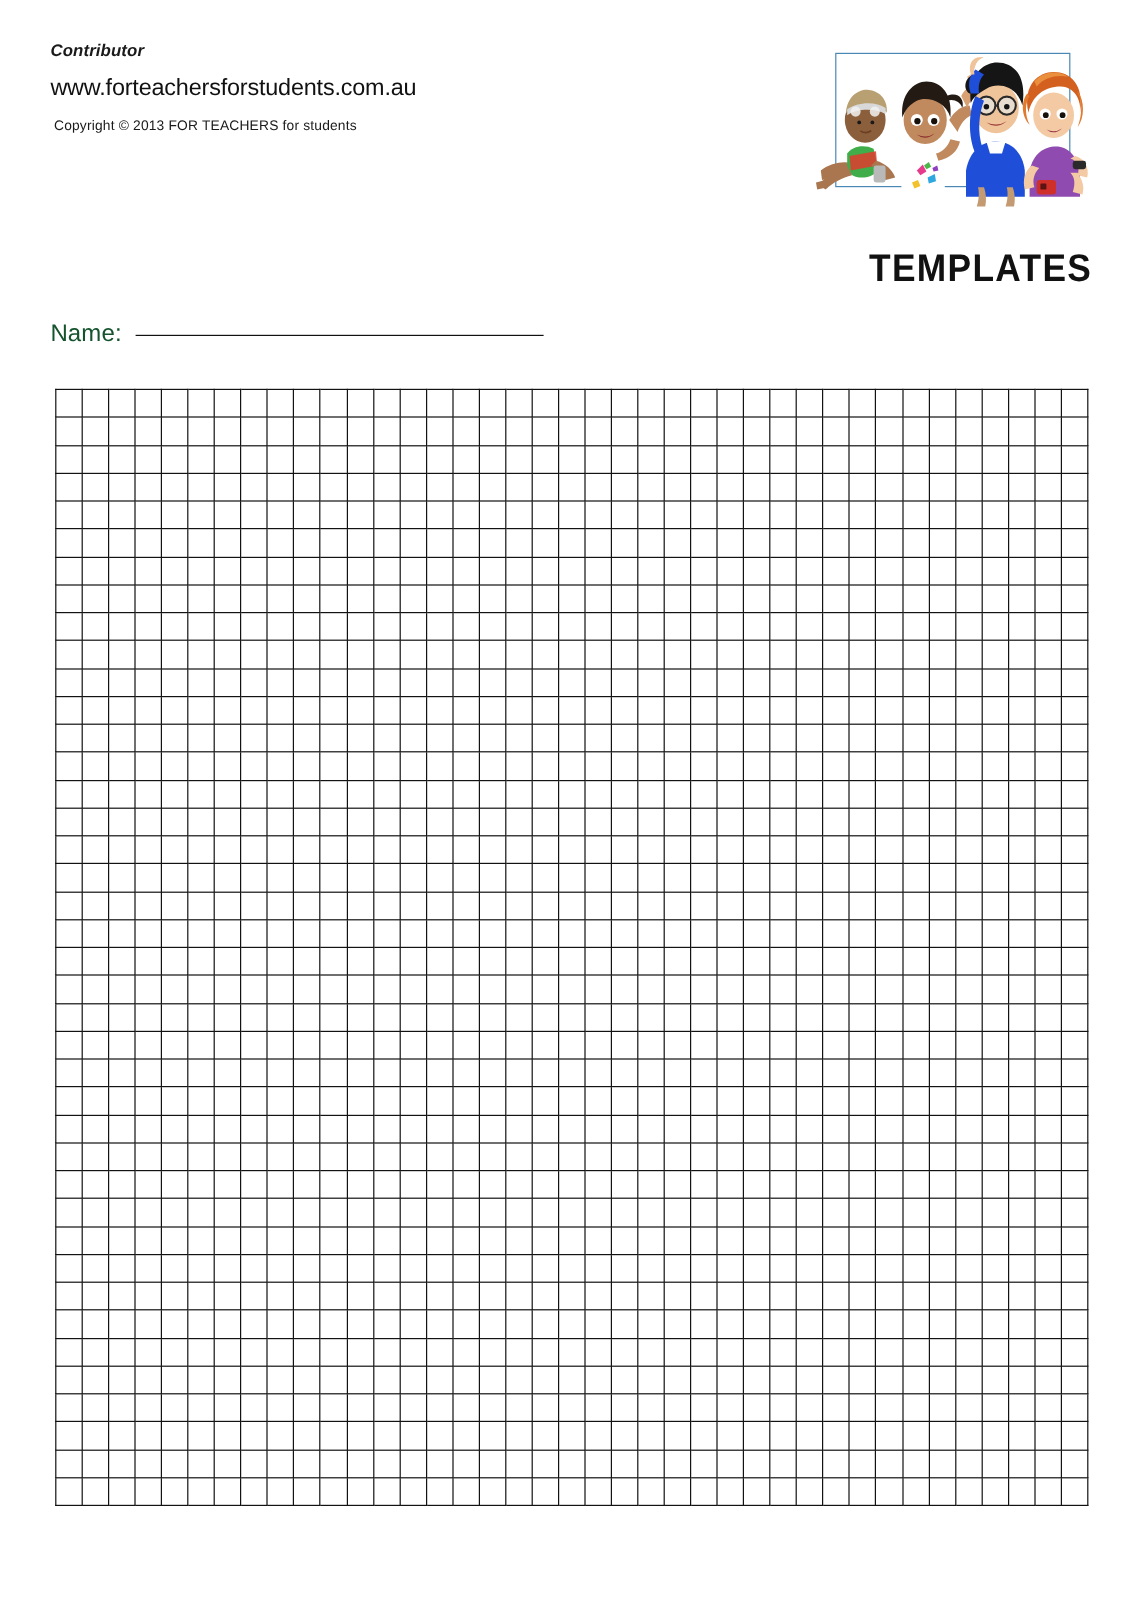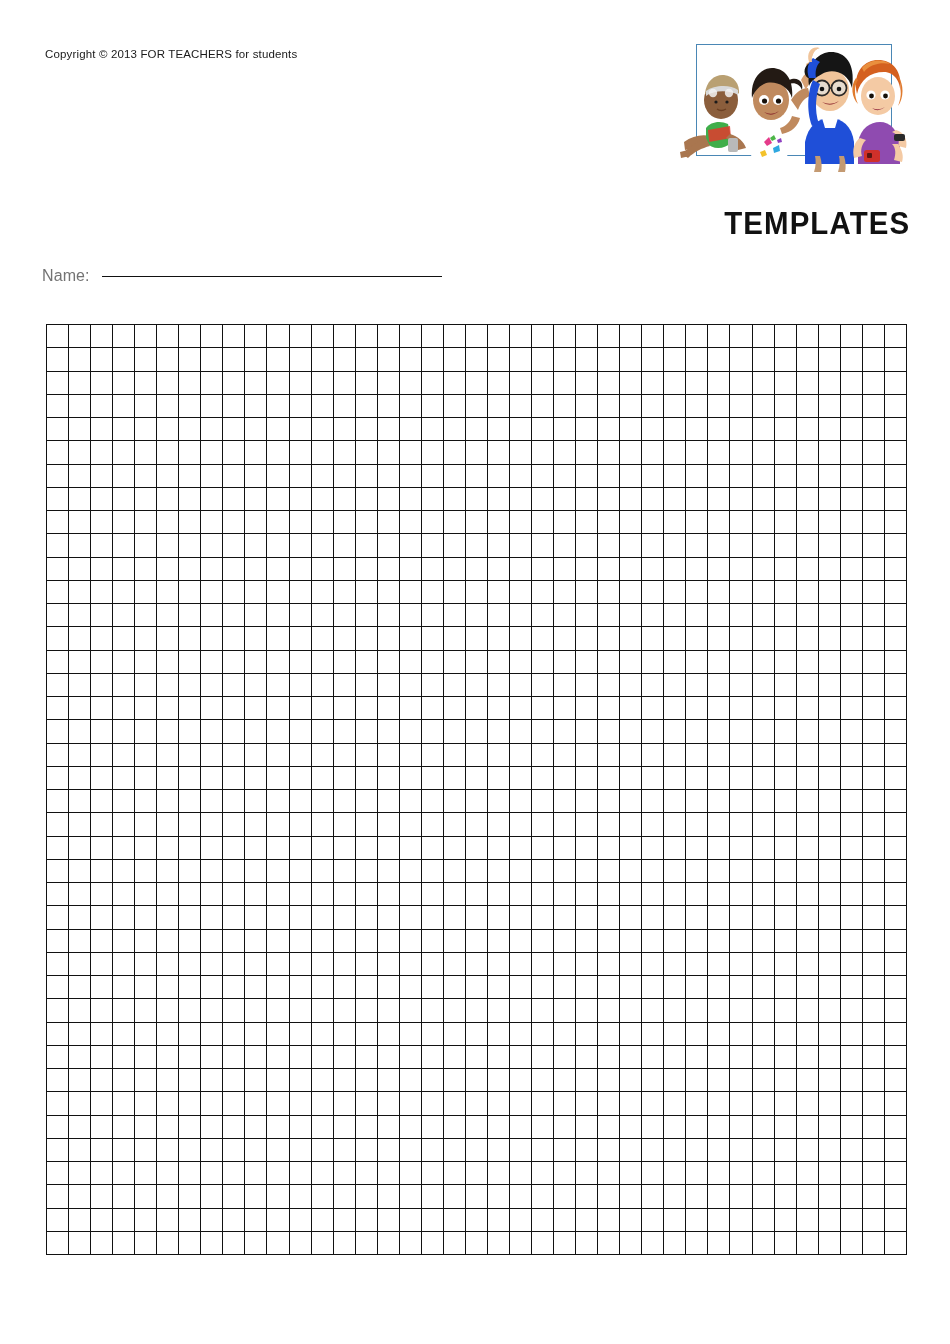--- a/index.html
+++ b/index.html
@@ -131,22 +131,22 @@
 
   
   #name-field {
     position: absolute;
     left: 42px;
     top: 267px;
     display: flex;
     align-items: baseline;
   }
   #name-label {
-    font-size: 16px;
-    color: #737373;
+    font-size: 20px;
+    color: #14532d;
     letter-spacing: 0.1px;
   }
   #name-rule {
     width: 340px;
     height: 0;
     border-bottom: 1.6px solid #111111;
     margin-left: 12px;
     position: relative;
     top: -4px;
   }
@@ -168,22 +168,24 @@
   #grid-table td {
     border: 1.1px solid #121212;
     padding: 0;
   }
 </style>
 </head>
 <body>
 
 <div id="contributor-block">
 
-
-
+  <div id="contributor-label">Contributor</div>
+
+
+  <div id="site-url">www.forteachersforstudents.com.au</div>
 
   <div id="copyright-line">Copyright © 2013 FOR TEACHERS for students</div>
 </div>
 
 <div id="children-photo">
   <div id="children-frame"></div>
   <svg id="children-art" viewBox="0 0 240 136" xmlns="http://www.w3.org/2000/svg">
 
     <g>
       <path d="M12 104 C20 98 30 96 38 98 L40 106 C32 108 22 110 13 112 Z" fill="#a9764f"></path>

